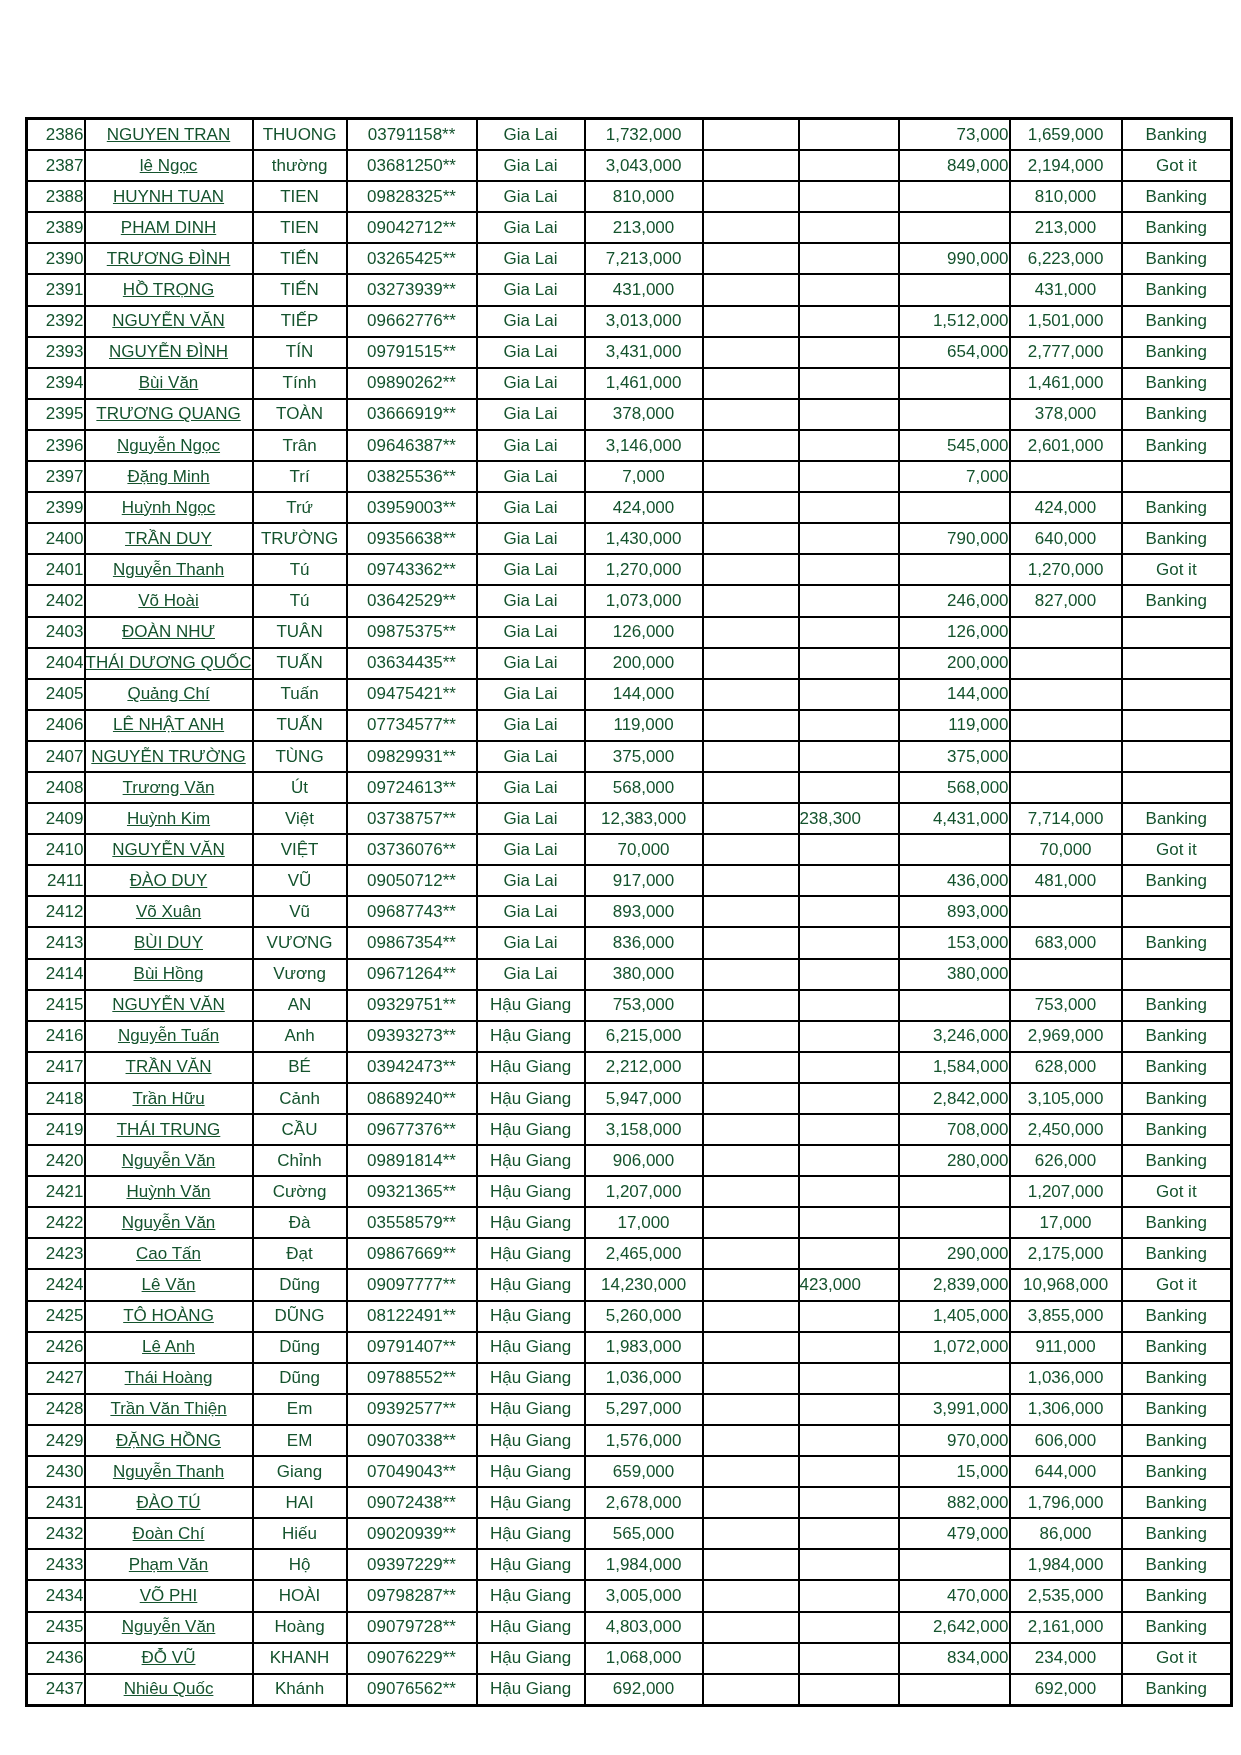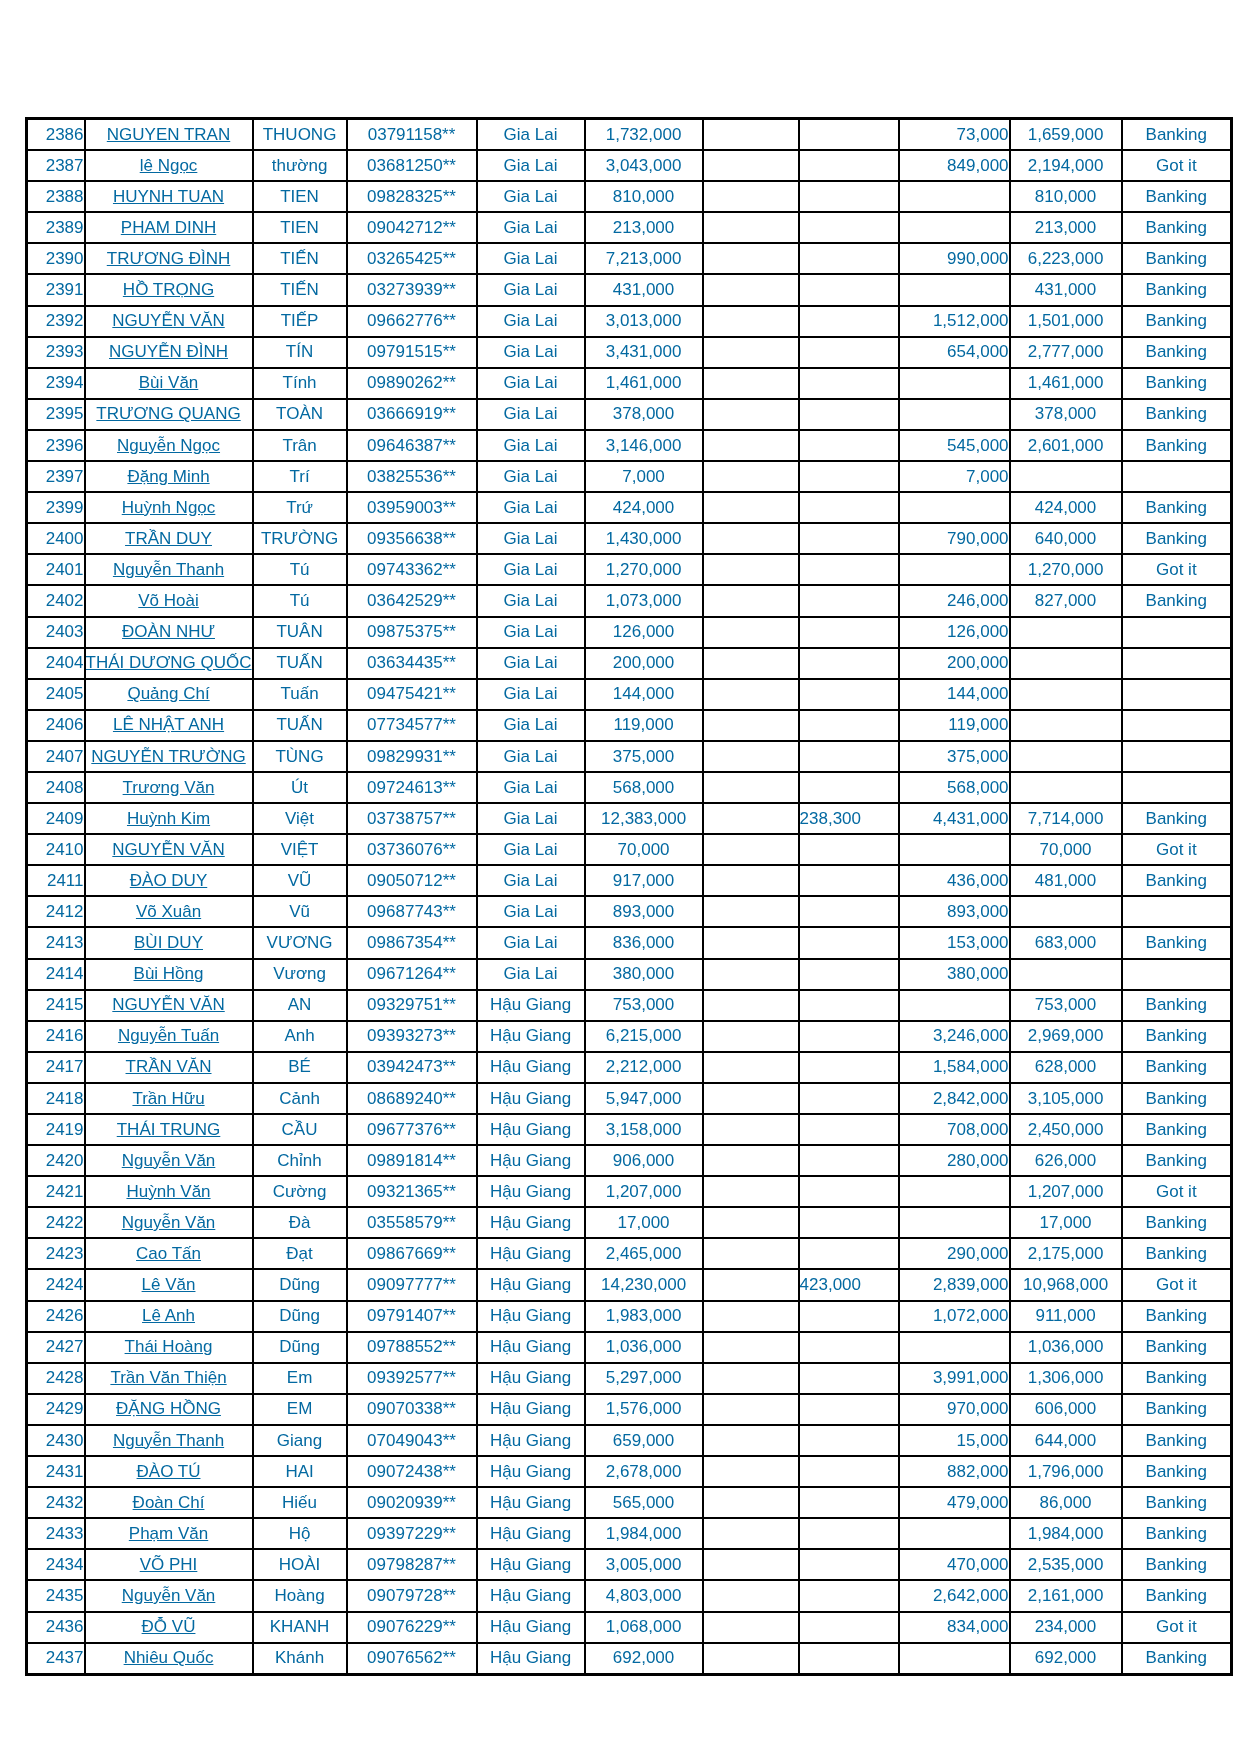--- a/index.html
+++ b/index.html
@@ -6,21 +6,21 @@
     margin: 0;
     padding: 0;
     background: #ffffff;
   }
   .page {
     position: relative;
     width: 1241px;
     height: 1755px;
     background: #ffffff;
     font-family: "Liberation Sans", sans-serif;
-    color: #0369a1;
+    color: #14532d;
   }
   table.sheet {
     position: absolute;
     left: 25px;
     top: 117px;
     border-collapse: collapse;
     table-layout: fixed;
     border: 3px solid #000;
   }
   table.sheet td {
@@ -558,20 +558,33 @@
           <td class="c3">09097777**</td>
           <td class="c4">Hậu Giang</td>
           <td class="c5">14,230,000</td>
           <td class="c6"></td>
           <td class="c7">423,000</td>
           <td class="c8">2,839,000</td>
           <td class="c9">10,968,000</td>
           <td class="c10">Got it</td>
         </tr>
         <tr>
+          <td class="c0">2425</td>
+          <td class="c1">TÔ HOÀNG</td>
+          <td class="c2">DŨNG</td>
+          <td class="c3">08122491**</td>
+          <td class="c4">Hậu Giang</td>
+          <td class="c5">5,260,000</td>
+          <td class="c6"></td>
+          <td class="c7"></td>
+          <td class="c8">1,405,000</td>
+          <td class="c9">3,855,000</td>
+          <td class="c10">Banking</td>
+        </tr>
+        <tr>
           <td class="c0">2426</td>
           <td class="c1">Lê Anh</td>
           <td class="c2">Dũng</td>
           <td class="c3">09791407**</td>
           <td class="c4">Hậu Giang</td>
           <td class="c5">1,983,000</td>
           <td class="c6"></td>
           <td class="c7"></td>
           <td class="c8">1,072,000</td>
           <td class="c9">911,000</td>

